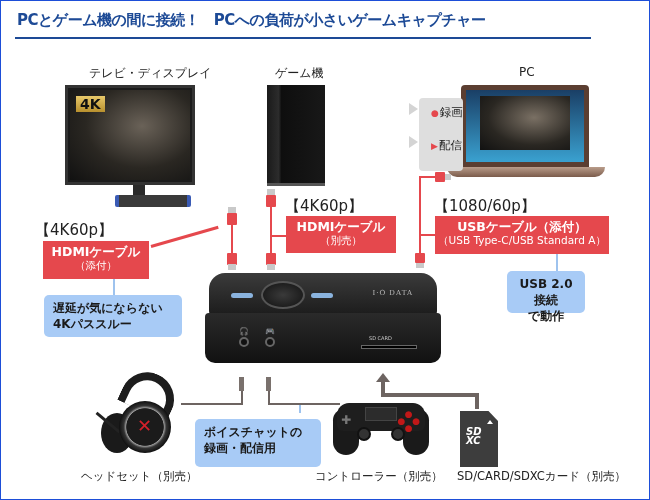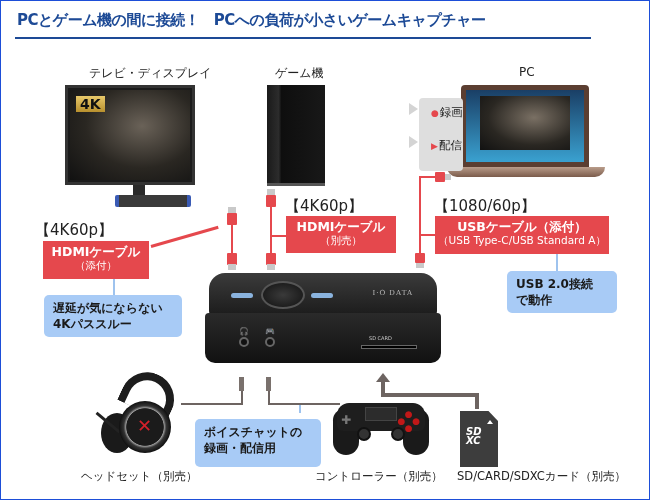--- a/index.html
+++ b/index.html
@@ -153,21 +153,21 @@
   </div>
   <div class="line" style="left:420px; top:233px; width:14px; height:2px;"></div>
 
   <div class="bline" style="left:112px; top:278px; width:2px; height:16px;"></div>
   <div class="bluebox" style="left:43px; top:294px; width:138px; height:42px;">
     <div>遅延が気にならない</div>
     <div>4Kパススルー</div>
   </div>
 
   <div class="bline" style="left:555px; top:253px; width:2px; height:18px;"></div>
-  <div class="bluebox" style="left:506px; top:270px; width:110px; height:42px;">
+  <div class="bluebox" style="left:506px; top:270px; width:78px; height:42px;text-align:center;">
     <div>USB 2.0接続</div>
     <div>で動作</div>
   </div>
 
   <div class="capture">
     <div class="top">
       <div class="led" style="left:22px;"></div>
       <div class="dial"></div>
       <div class="led" style="left:102px;"></div>
       <div class="brand">I·O DATA</div>

